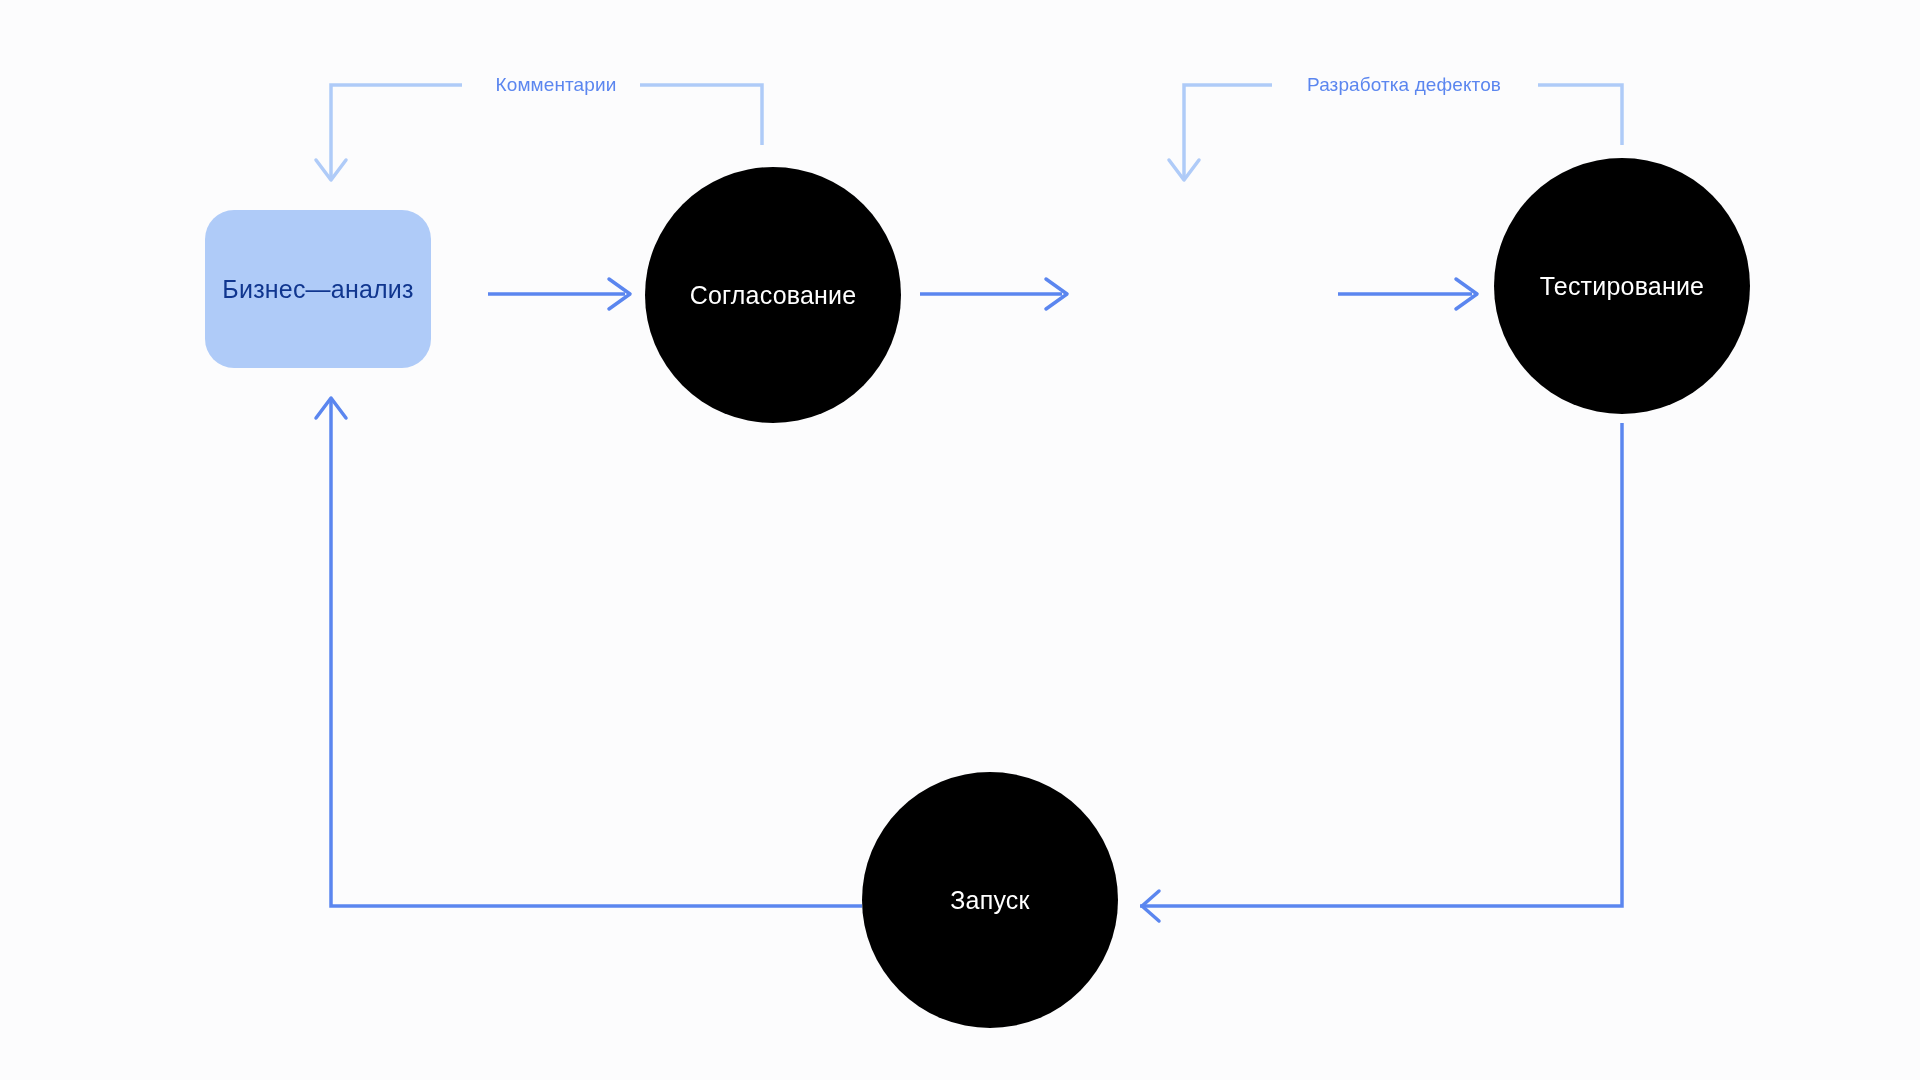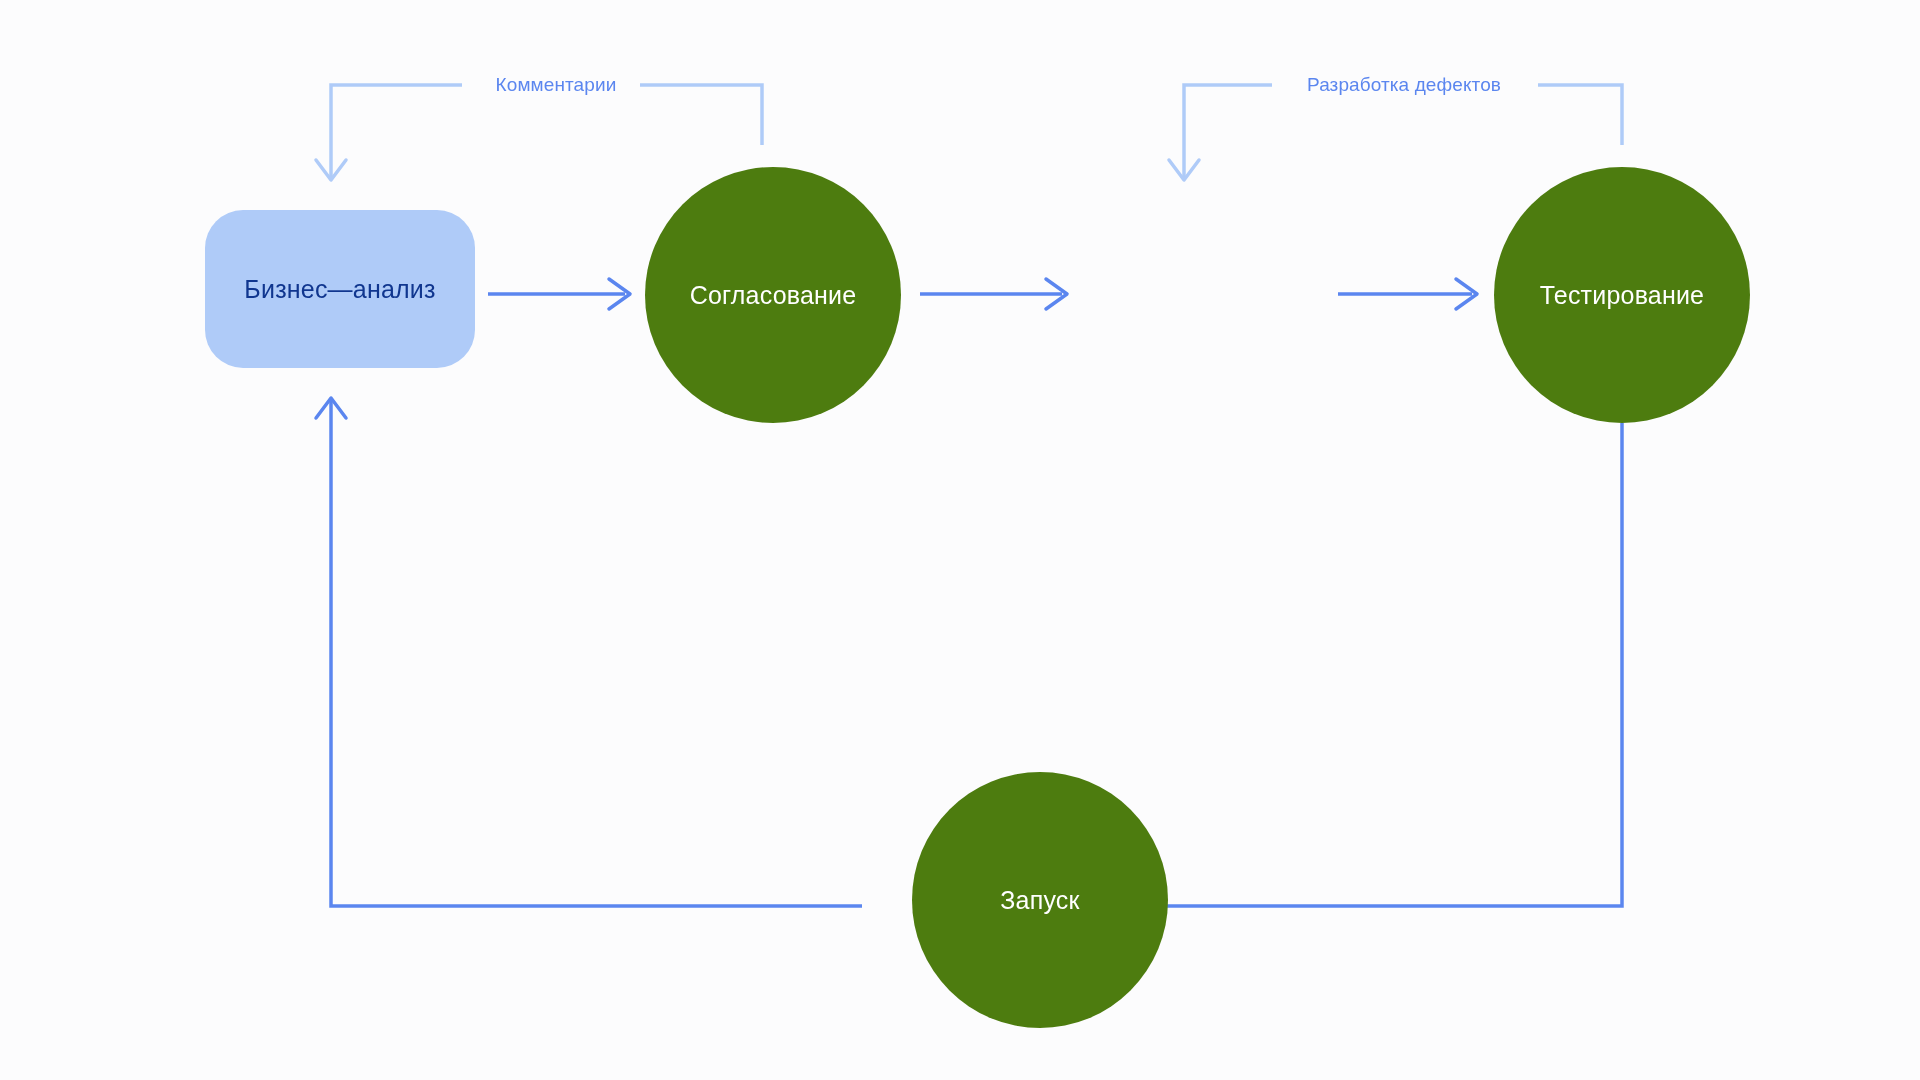--- a/index.html
+++ b/index.html
@@ -34,21 +34,21 @@
     box-sizing: border-box;
     text-align: center;
     line-height: 1.15;
   }
   .node-rect {
     border-radius: 38px;
     background: #afcbf8;
   }
   .node-circle {
     border-radius: 50%;
-    background: #4d7c0f;
+    background: #000000;
   }
   .node-label {
     font-size: 25px;
     font-weight: 500;
     letter-spacing: 0.2px;
     white-space: nowrap;
     user-select: none;
   }
   .label-dark  { color: #10368f; }
   .label-light { color: #ffffff; }
@@ -102,34 +102,34 @@
       <polyline points="316,160 331,180 346,160" fill="none" stroke="#afcbf8" stroke-width="3.5" stroke-linecap="round" stroke-linejoin="round"></polyline>
     </g>
 
     <g>
       <path d="M 1622 145 L 1622 85 L 1538 85" fill="none" stroke="#afcbf8" stroke-width="3.5" stroke-linecap="butt" stroke-linejoin="miter"></path>
       <path d="M 1272 85 L 1184 85 L 1184 178" fill="none" stroke="#afcbf8" stroke-width="3.5" stroke-linecap="butt" stroke-linejoin="miter"></path>
       <polyline points="1169,160 1184,180 1199,160" fill="none" stroke="#afcbf8" stroke-width="3.5" stroke-linecap="round" stroke-linejoin="round"></polyline>
     </g>
   </svg>
 
-  <div class="node node-rect" style="left:205px; top:210px; width:270px; height:158px;">
+  <div class="node node-rect" style="left:205px; top:210px; width:226px; height:158px;border-radius:29px;">
     <span class="node-label label-dark">Бизнес—анализ</span>
   </div>
 
   <div class="node node-circle" style="left:645px; top:167px; width:256px; height:256px;">
     <span class="node-label label-light">Согласование</span>
   </div>
 
 
-  <div class="node node-circle" style="left:1494px; top:167px; width:256px; height:256px;">
+  <div class="node node-circle" style="left:1494px; top:158px; width:256px; height:256px;">
     <span class="node-label label-light">Тестирование</span>
   </div>
 
-  <div class="node node-circle" style="left:912px; top:772px; width:256px; height:256px;text-align:right;">
+  <div class="node node-circle" style="left:862px; top:772px; width:256px; height:256px;text-align:right;">
     <span class="node-label label-light">Запуск</span>
   </div>
 
   <div class="edge-label" style="left:556px; top:85px;">Комментарии</div>
 
   <div class="edge-label" style="left:1404px; top:85px;">Разработка дефектов</div>
 
 </div>
 
 </body></html>

